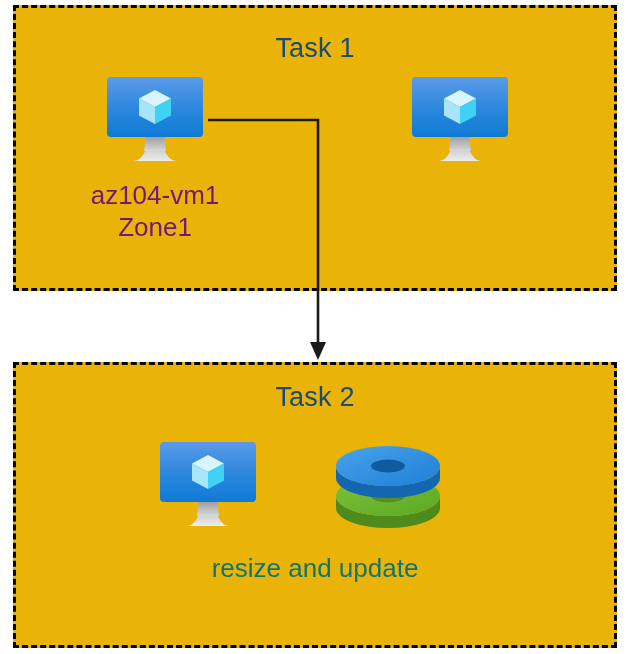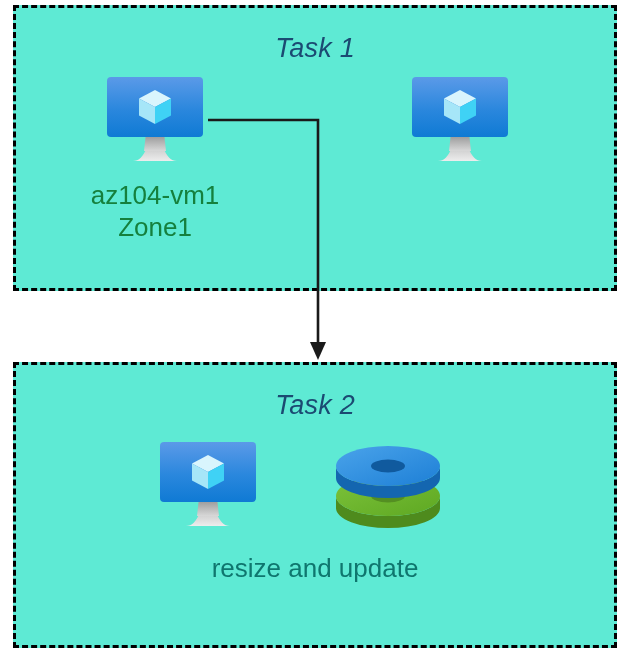--- a/index.html
+++ b/index.html
@@ -20,24 +20,23 @@
     position: absolute;
     left: 0;
     top: 0;
     width: 628px;
     height: 654px;
   }
 
   
   .task-box {
     position: absolute;
-    background: #5eead4;
+    background: #eab308;
     border: 3px dashed #000000;
     box-sizing: border-box;
-    font-style: italic;
   }
   #task-1-box {
     left: 13px;
     top: 5px;
     width: 604px;
     height: 286px;
   }
   #task-2-box {
     left: 13px;
     top: 362px;
@@ -50,39 +49,39 @@
     left: 0;
     right: 0;
     text-align: center;
     color: #1b4a72;
     font-size: 27px;
     line-height: 32px;
     letter-spacing: 0.2px;
     white-space: nowrap;
   }
   #task-1-title { top: 24px; }
-  #task-2-title { top: 24px; }
+  #task-2-title { top: 16px; }
 
   
   .node {
     position: absolute;
     text-align: center;
   }
   #node-vm1 { left: 60px;  top: 75px; width: 190px; }
   #node-vm2 { left: 365px; top: 75px; width: 190px; }
   #node-task2-vm { left: 150px; top: 440px; width: 115px; }
   #node-task2-disk { left: 325px; top: 440px; width: 125px; }
 
   .node-icon {
     margin: 0 auto;
     display: block;
   }
 
   .node-label {
-    color: #15803d;
+    color: #701a75;
     font-size: 26px;
     line-height: 32px;
     white-space: pre-line;
     margin-top: 12px;
   }
 
   
   #task2-caption {
     position: absolute;
     left: 13px;

